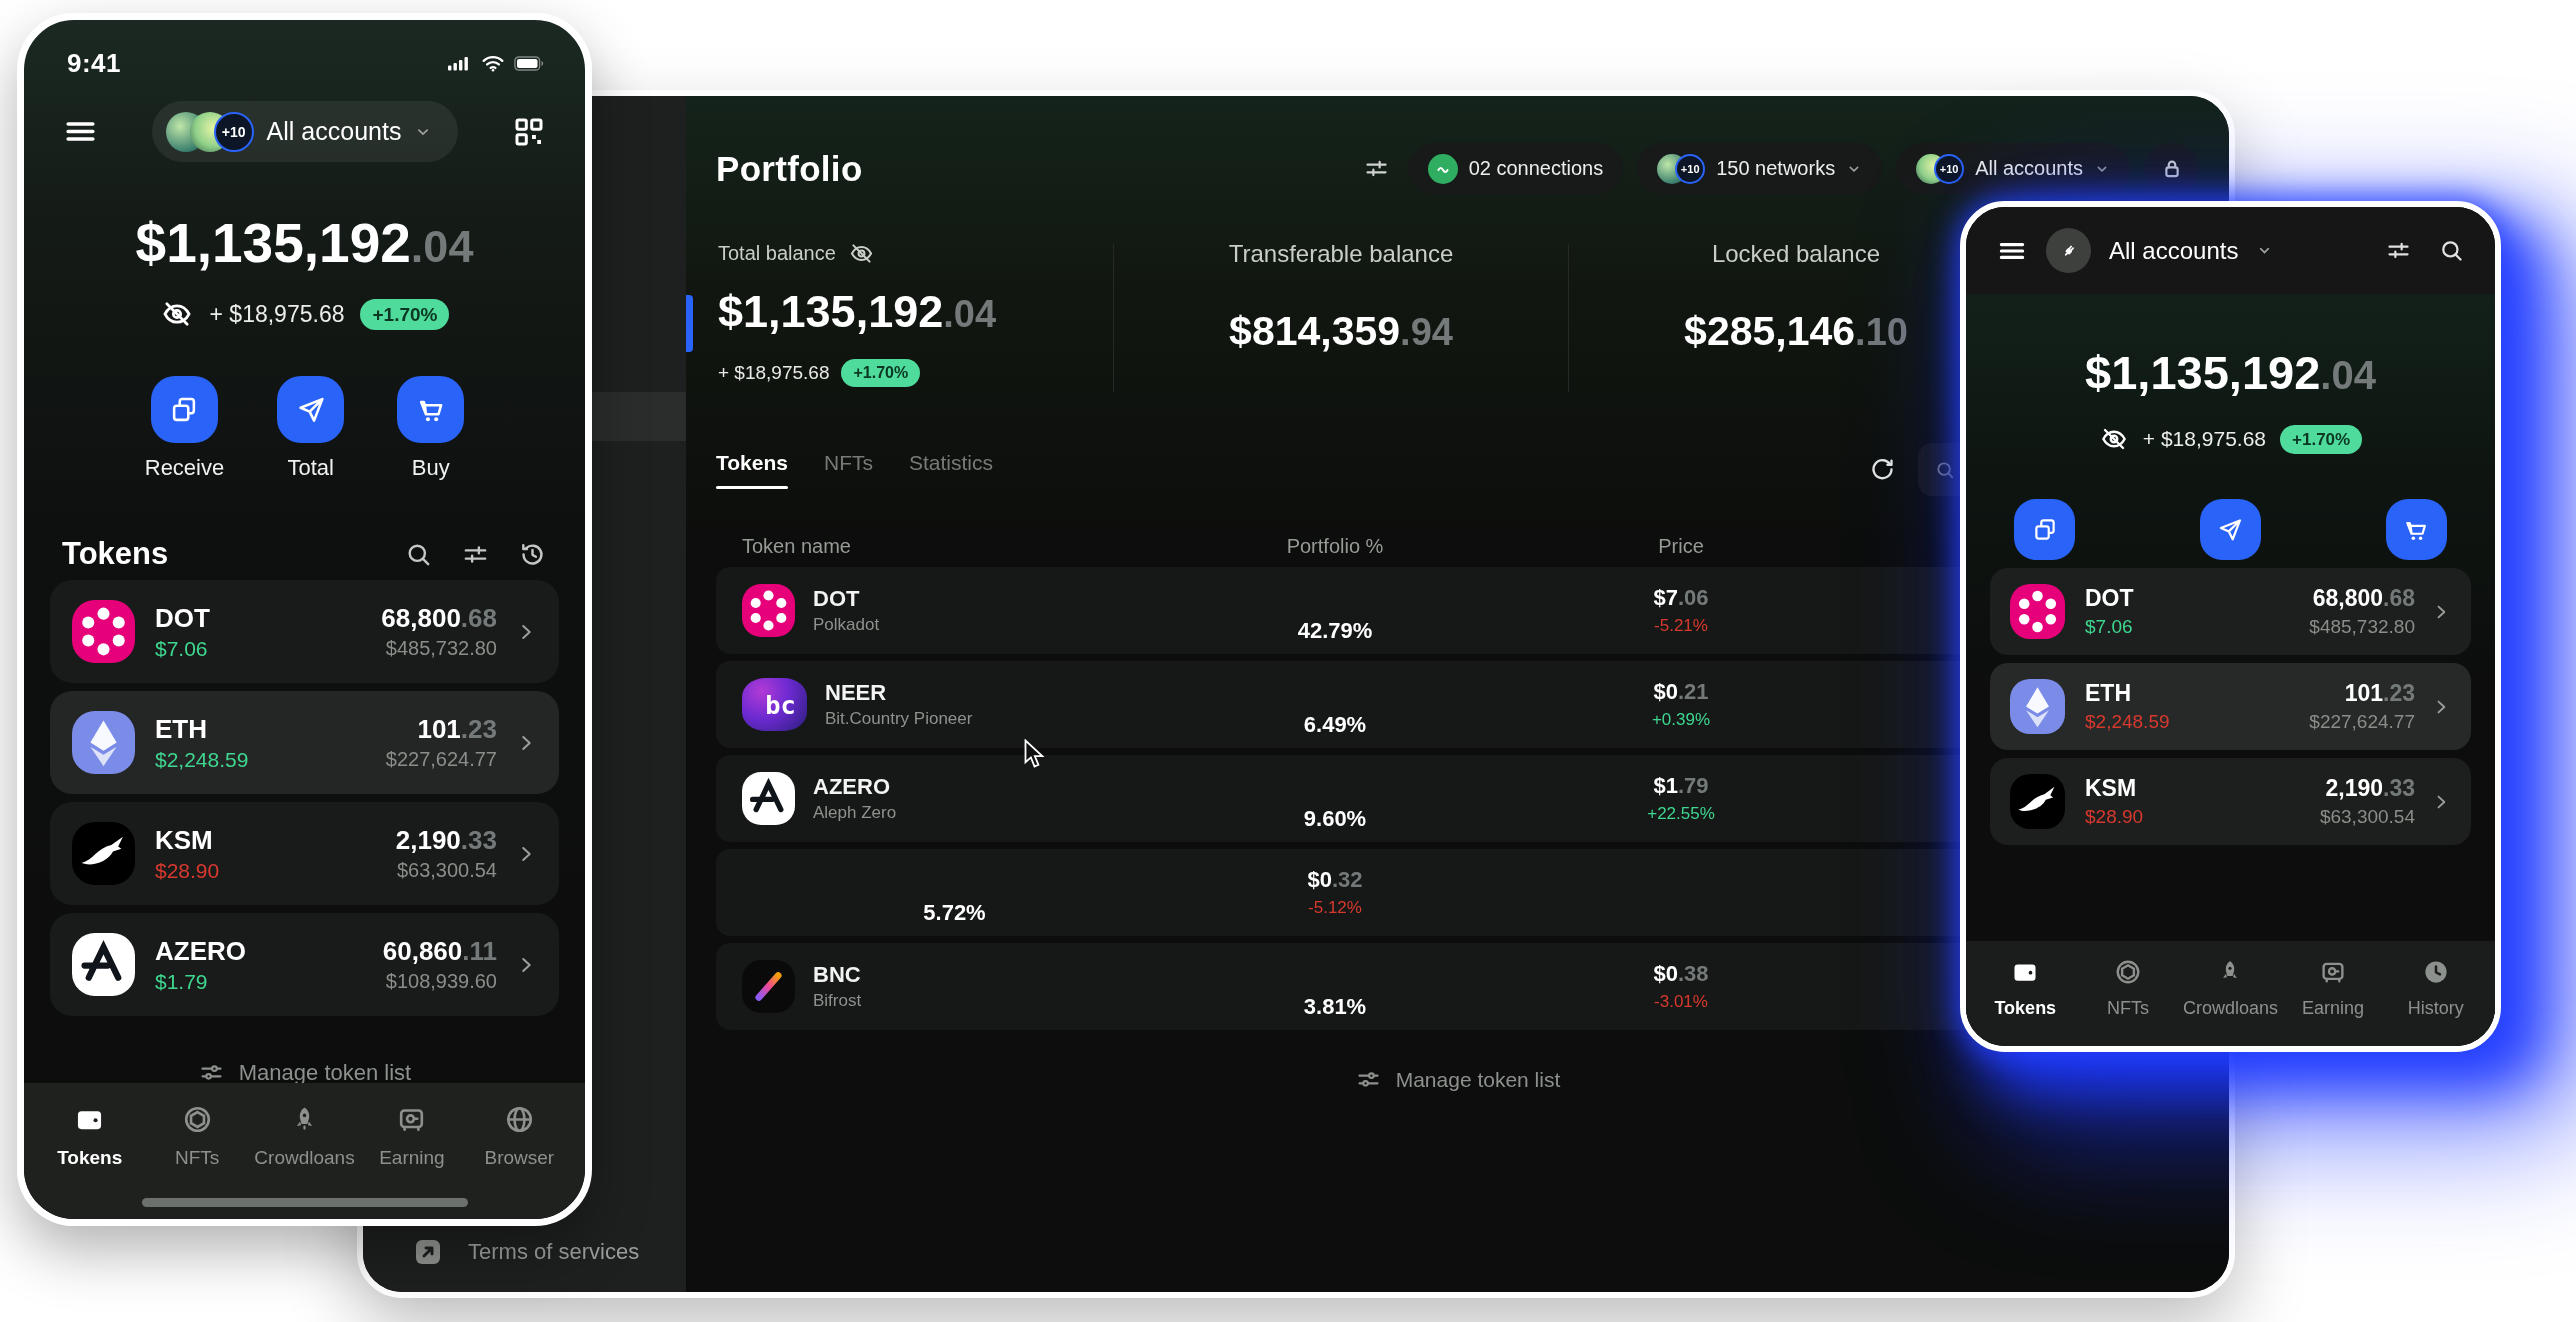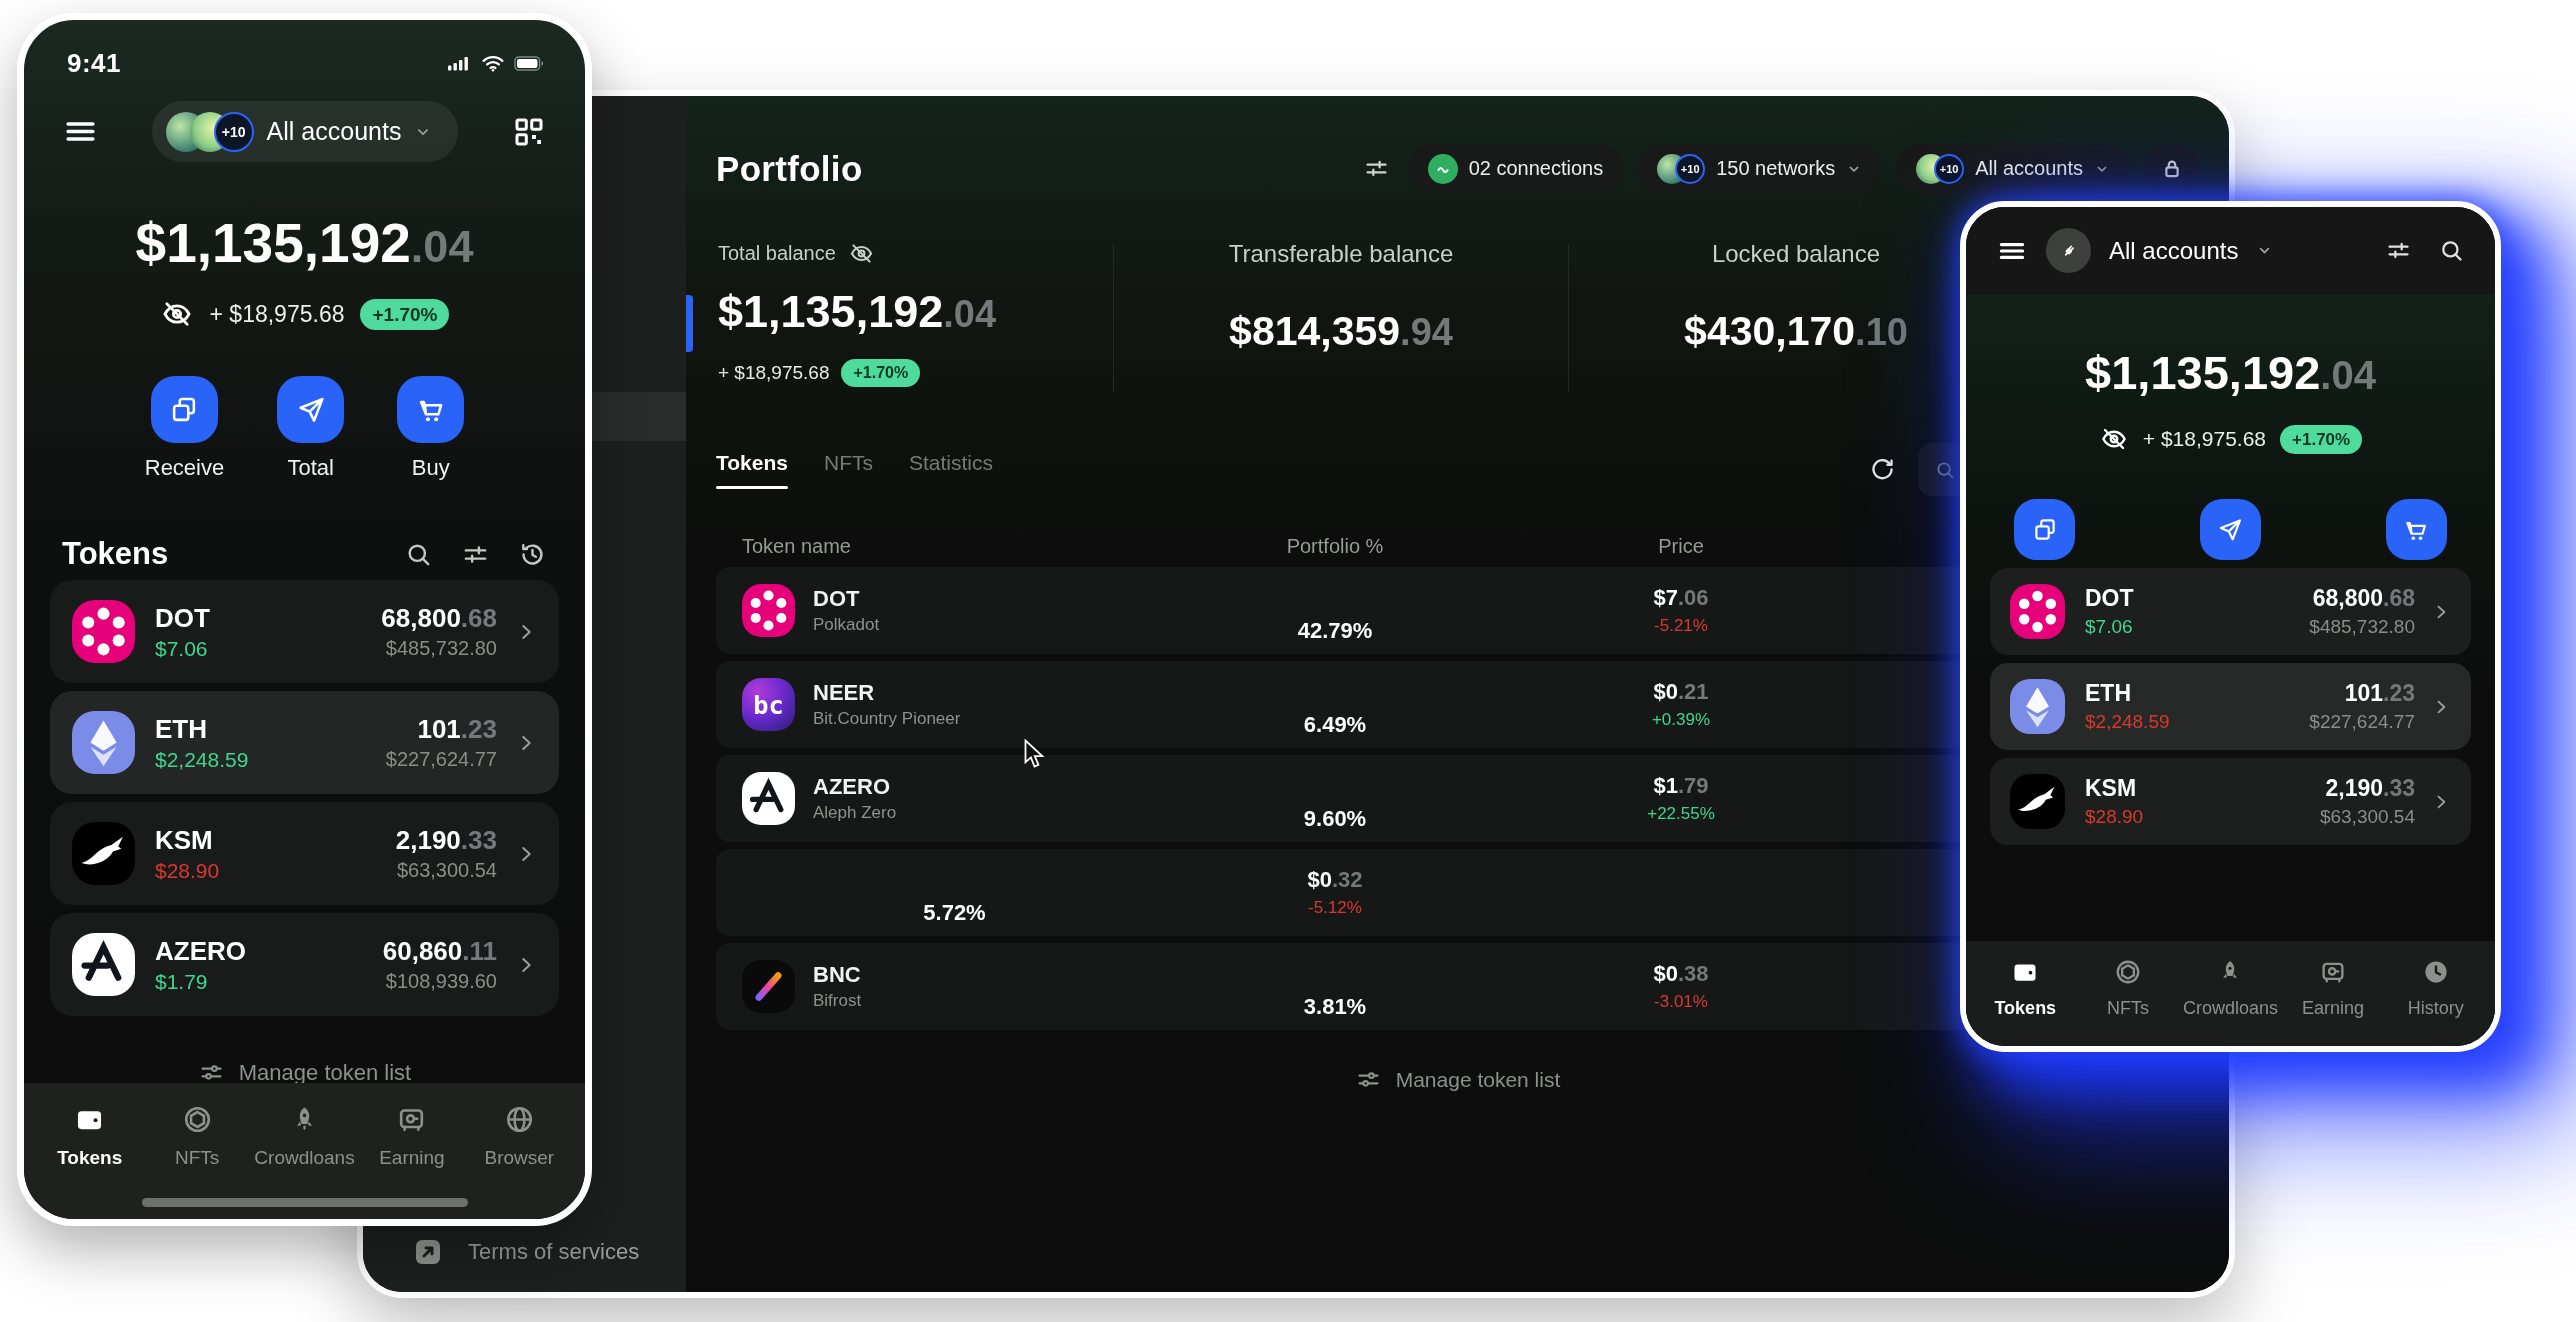--- a/index.html
+++ b/index.html
@@ -256,21 +256,21 @@
           </div>
         </div>
         <div class="bal-div"></div>
         <div class="bal-colc">
           <div class="lbl">Transferable balance</div>
           <div class="big"><span>$814,359</span><span class="dec">.94</span></div>
         </div>
         <div class="bal-div"></div>
         <div class="bal-colc">
           <div class="lbl">Locked balance</div>
-          <div class="big"><span>$430,170</span><span class="dec">.10</span></div>
+          <div class="big"><span>$285,146</span><span class="dec">.10</span></div>
         </div>
         <div class="receive-col">
           <div class="receive-btn">
             <span class="ic">
               <svg width="26" height="26" viewBox="0 0 24 24" fill="none" stroke="currentColor" stroke-width="2.1" stroke-linecap="round" stroke-linejoin="round">
                   <path d="M8.2 4.6h7.6M8.2 7.4h7.6M12 7.4v9.4M8.6 13.6l3.4 3.4 3.4-3.4"></path>
                 </svg>
             </span>
           </div>
           <div class="receive-lbl">Receive</div>
@@ -329,21 +329,21 @@
         <div class="pct-cell">42.79%</div>
         <div class="price-cell">
           <div class="price-main"><span>$7</span><span class="dec">.06</span></div>
           <div class="price-chg red">-5.21%</div>
         </div>
         <div class="balance-cell"></div>
       </div>
 
       <div class="trow">
         <div class="tok-cell">
-          <span class="squircle tok-ic" style="background:radial-gradient(circle at 30% 25%,#b23bd6,#6d2ad1 45%,#2a1e7a);">
+          <span class="squircle tok-ic" style="background:radial-gradient(circle at 30% 25%,#b23bd6,#6d2ad1 45%,#2a1e7a);padding-left:12px;">
             <svg width="53" height="53" viewBox="0 0 24 24">
                 <text x="12" y="16.2" text-anchor="middle" font-family="DejaVu Sans Mono, monospace" font-weight="bold" font-size="11.5" fill="#fff">bc</text>
               </svg>
           </span>
           <div>
               <div class="tok-sym">NEER</div>
                <div class="tok-net">Bit.Country Pioneer</div>
             </div>
         </div>
         <div class="pct-cell">6.49%</div>

